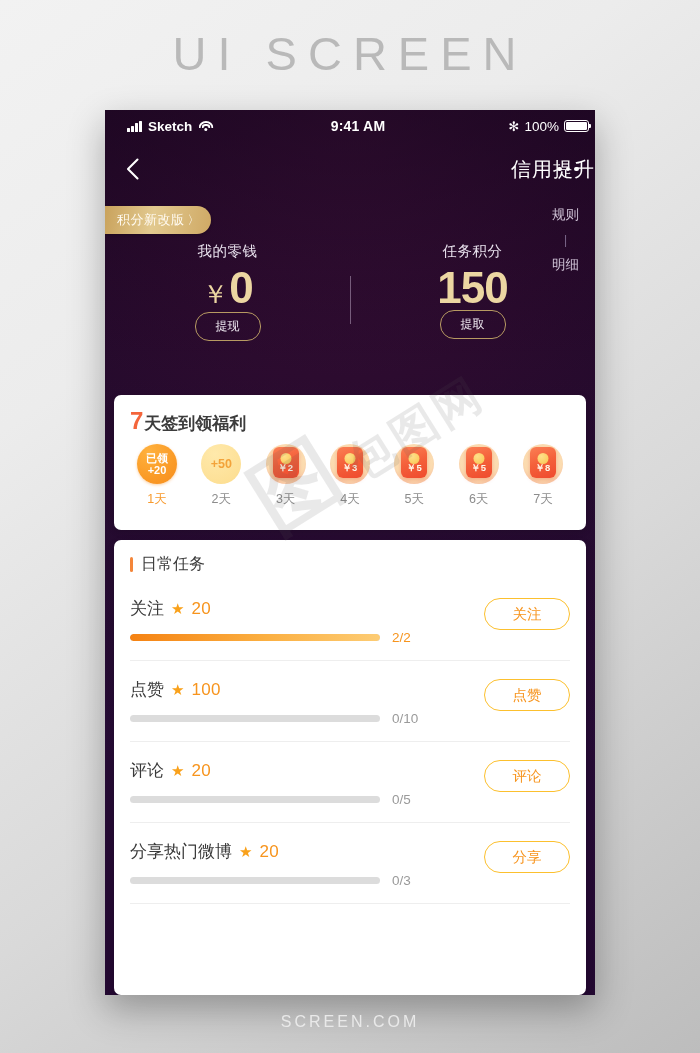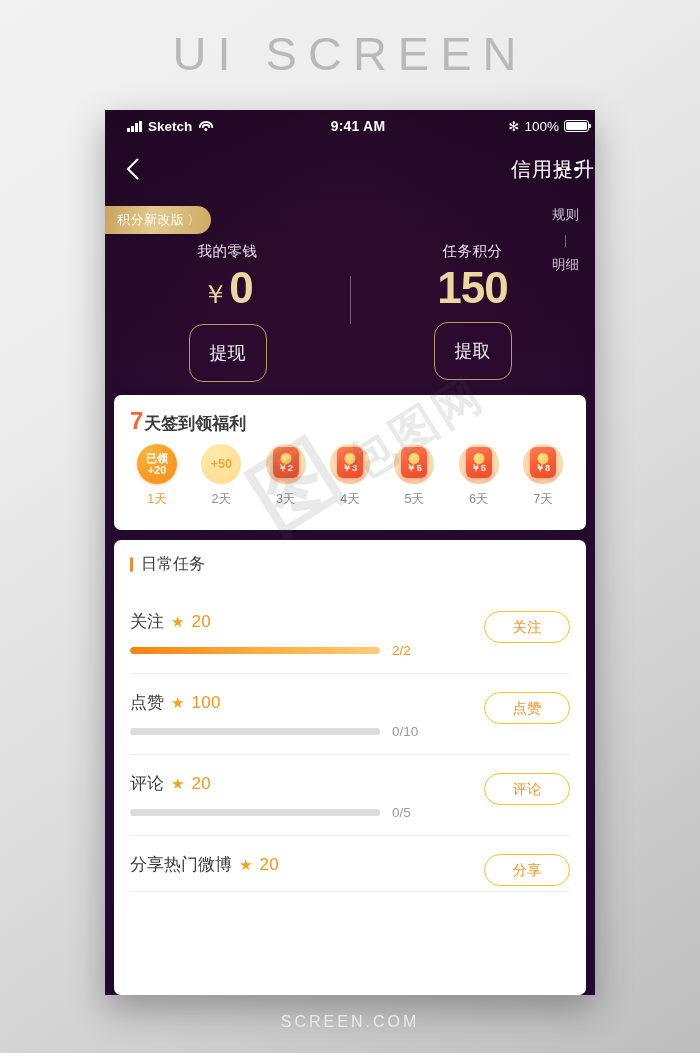--- a/index.html
+++ b/index.html
@@ -129,25 +129,25 @@
   .bal-col { flex:1; display:flex; flex-direction:column; align-items:center; }
   .bal-label { color: #e9e2ee; font-size: 14.5px; letter-spacing:0.5px; }
   .bal-value {
     margin-top: 5px;
     color: #ecd6a2; font-weight: 700;
     display:flex; align-items: baseline;
   }
   .bal-value .cur { font-size: 26px; font-weight: 400; margin-right: 1px;}
   .bal-value .num { font-size: 44px; line-height: 1; letter-spacing: -1px; }
   .bal-btn {
-    margin-top: 12px;
+    margin-top: 0;
     border: 1px solid #b79a62;
     border-radius: 14px;
-    padding: 16px 20px;
-    color:#f0eaf2; font-size: 18px;
+    padding: 5px 20px;
+    color:#f0eaf2; font-size: 12px;
     background: transparent;
   }
   #bal-divider {
     position:absolute; left: 245px; top: 34px;
     width:1px; height: 48px; background: rgba(210,190,220,0.45);
   }
 
   
   .card {
     position: absolute; left: 9px; width: 472px;
@@ -206,21 +206,21 @@
     background: radial-gradient(circle at 35% 30%, #ffe08a 0%, #fbd067 60%, #f5c24f 100%);
   }
   .day-circle.packet .amt {
     color:#fff6e8; font-size: 9.5px; font-weight: 700; letter-spacing: 0.3px;
   }
   .day-label { margin-top: 7px; font-size: 12.5px; color:#8c8c8c; }
   .day-label.active { color:#f79a2e; }
 
   
   #tasks-heading {
-    margin: 14px 0 18px 16px;
+    margin: 14px 0 5px 16px;
     display:flex; align-items:center; gap: 8px;
     font-size: 16px; color:#3b3b3b;
   }
   #tasks-heading .bar { width: 3px; height: 15px; background:#f4863a; border-radius:2px; display:block;}
   #task-list { padding: 0 16px; margin-top: 4px; }
   .task-row { position: relative; padding: 17px 0 15px 0; border-bottom: 1px solid #eeeeee; }
   .task-row:last-child { border-bottom: 1px solid #eeeeee; }
   .task-top { display:flex; align-items:center; gap: 7px; }
   .task-name { font-size: 17px; color:#3a3a3a; }
   .task-star { color: #f9a11b; font-size: 15px; line-height:1; }
@@ -446,20 +446,26 @@
             <span class="task-count">0/5</span>
           </div>
           <div class="task-btn">评论</div>
         </div>
         <div class="task-row">
           <div class="task-top">
             <span class="task-name">分享热门微博</span>
             <span class="task-star">★</span>
             <span class="task-points">20</span>
           </div>
+          <div class="task-prog">
+            <div class="bar-track">
+              <div class="bar-fill" style="width: 0%;"></div>
+            </div>
+            <span class="task-count">0/3</span>
+          </div>
           <div class="task-btn">分享</div>
         </div>
       </div>
   </div>
 
   <div id="watermark">
     <span class="wm" id="wm1">图</span>
     <span class="wm" id="wm2">包图网</span>
   </div>
 </div>

